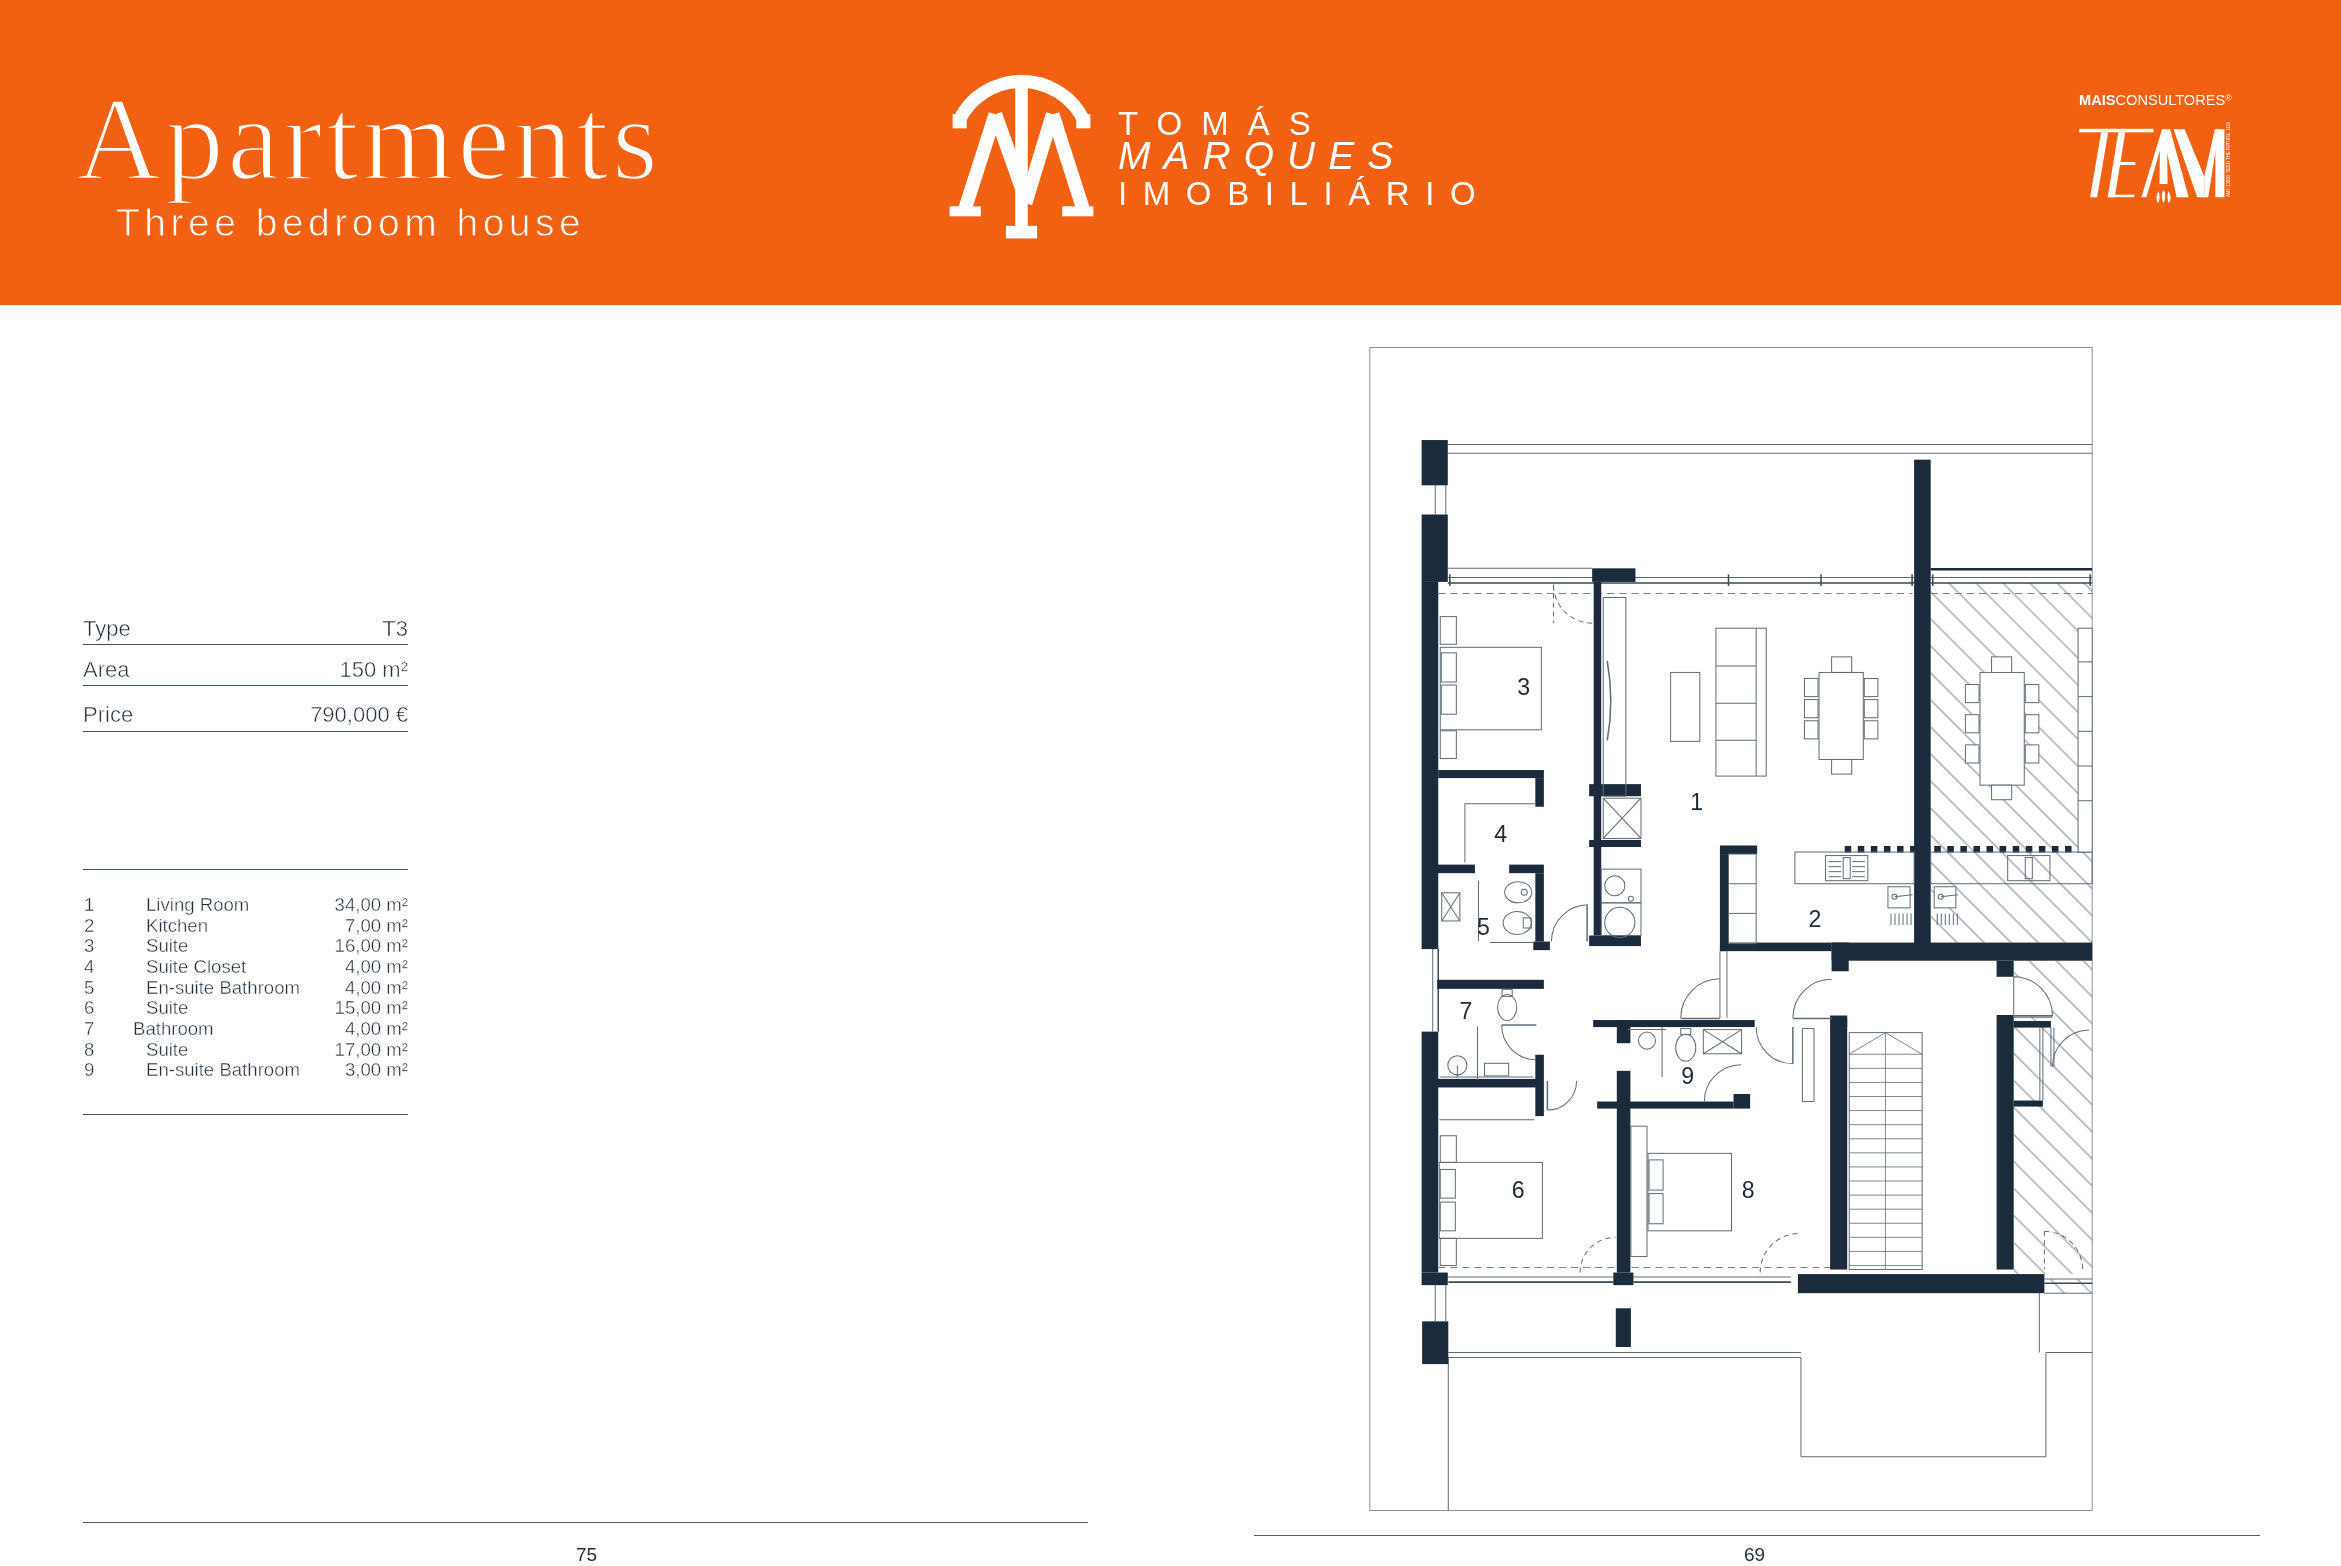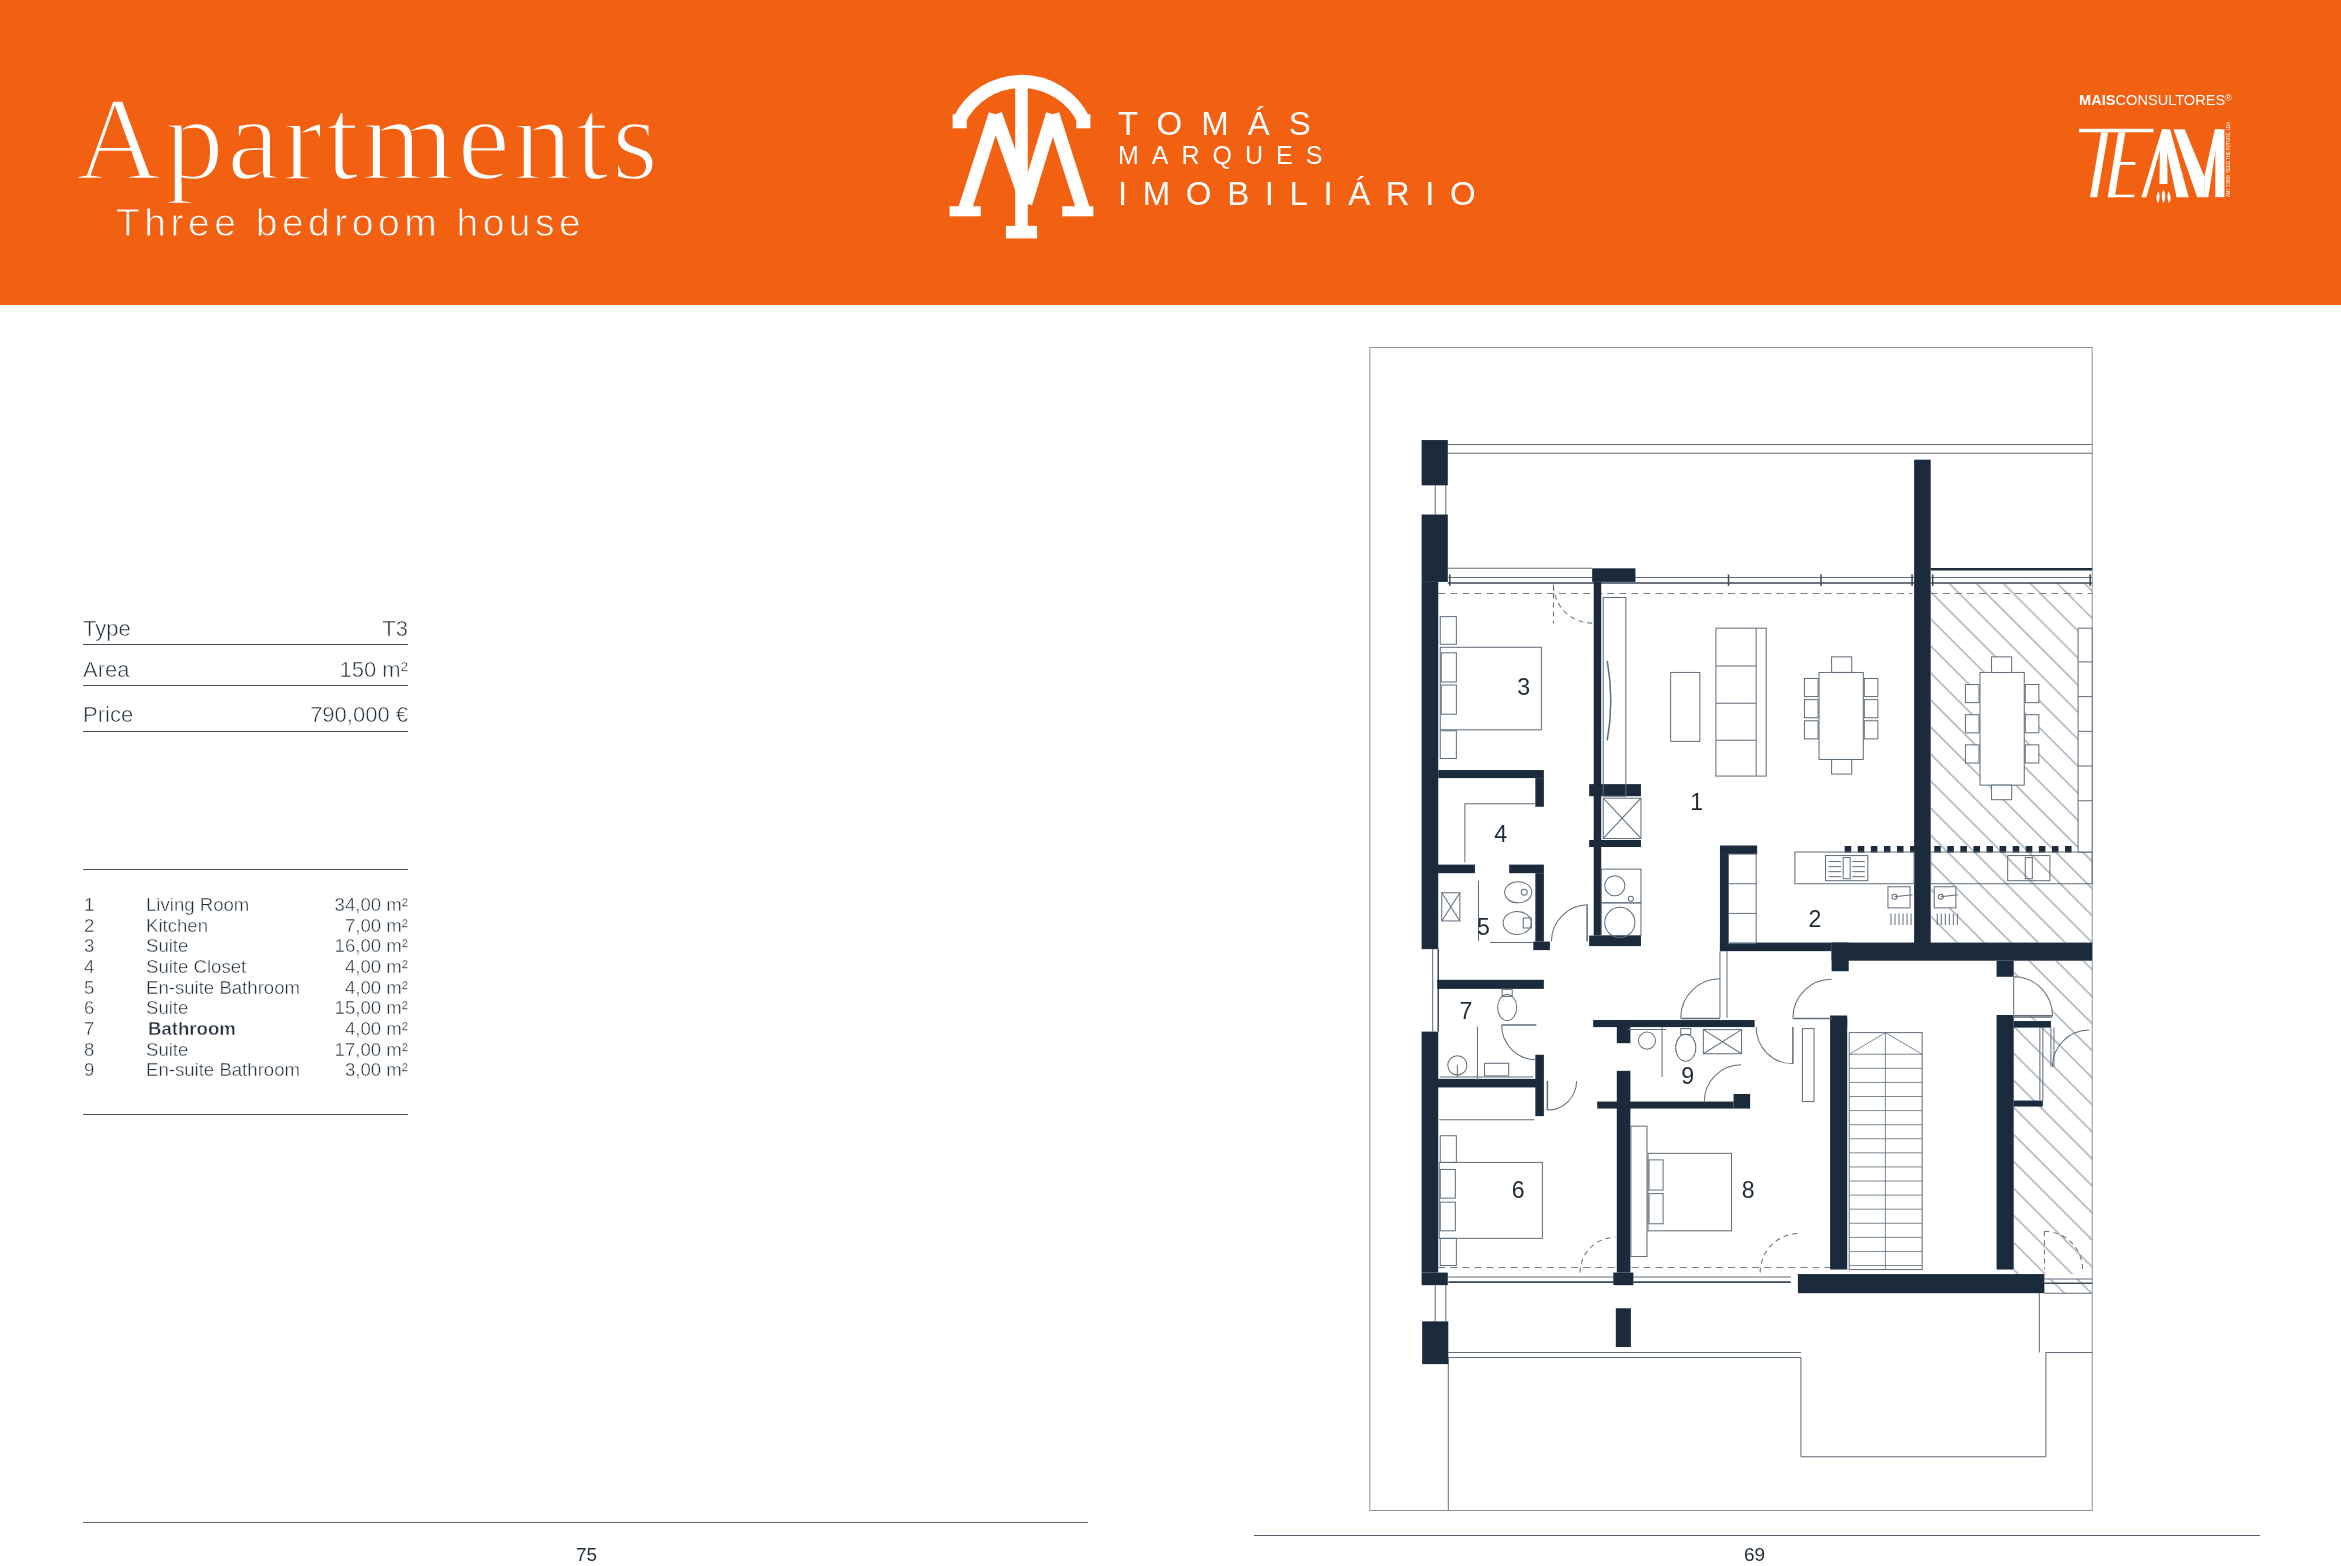--- a/index.html
+++ b/index.html
@@ -26,21 +26,21 @@
  <g fill="#ffffff">
   <rect x="13" y="88" width="28" height="28"></rect>
   <rect x="259" y="88" width="28" height="28"></rect>
   <rect x="7" y="271" width="62" height="20"></rect>
   <rect x="231" y="271" width="62" height="20"></rect>
   <rect x="119" y="310" width="62" height="25"></rect>
  </g>
 </svg>
 
 <div class="abs" style="left:1118px;top:107px;color:#ffffff;font-size:33px;line-height:33px;letter-spacing:19px;">TOMÁS</div>
-<div class="abs" style="left:1118px;top:139px;color:#ffffff;font-size:25px;line-height:33px;letter-spacing:13px;">MARQUES</div>
+<div class="abs" style="left:1118px;top:139px;color:#ffffff;font-size:39px;line-height:33px;letter-spacing:13px;font-style:italic;">MARQUES</div>
 <div class="abs" style="left:1118px;top:177px;color:#ffffff;font-size:33px;line-height:33px;letter-spacing:15.6px;">IMOBILIÁRIO</div>
 
 <div class="abs" style="left:2079px;top:91px;color:#ffffff;font-size:14.6px;line-height:14.6px;letter-spacing:0px;"><b>MAIS</b>CONSULTORES<span style="font-size:8.6px;vertical-align:3.5px;">®</span></div>
 <svg class="abs" style="left:2073px;top:121px;" width="171" height="91" viewBox="0 0 340 180">
  <g fill="#ffffff">
   <rect x="12" y="15" width="148" height="7"></rect>
   <polygon points="56,22 70,22 48,151 34,151"></polygon>
   <polygon points="90,22 104,22 83,151 69,151"></polygon>
   <rect x="93" y="81" width="31" height="6"></rect>
   <rect x="70" y="146" width="52" height="5"></rect>
@@ -73,21 +73,21 @@
 <div class="abs" style="left:84px;top:917px;width:324px;color:#222f3c;font-size:18.6px;line-height:18.6px;-webkit-text-stroke:0.4px #ffffff;">2<span style="position:absolute;left:62px;">Kitchen</span><span style="float:right">7,00 m²</span></div>
 
 <div class="abs" style="left:84px;top:937px;width:324px;color:#222f3c;font-size:18.6px;line-height:18.6px;-webkit-text-stroke:0.4px #ffffff;">3<span style="position:absolute;left:62px;">Suite</span><span style="float:right">16,00 m²</span></div>
 
 <div class="abs" style="left:84px;top:958px;width:324px;color:#222f3c;font-size:18.6px;line-height:18.6px;-webkit-text-stroke:0.4px #ffffff;">4<span style="position:absolute;left:62px;">Suite Closet</span><span style="float:right">4,00 m²</span></div>
 
 <div class="abs" style="left:84px;top:979px;width:324px;color:#222f3c;font-size:18.6px;line-height:18.6px;-webkit-text-stroke:0.4px #ffffff;">5<span style="position:absolute;left:62px;">En-suite Bathroom</span><span style="float:right">4,00 m²</span></div>
 
 <div class="abs" style="left:84px;top:999px;width:324px;color:#222f3c;font-size:18.6px;line-height:18.6px;-webkit-text-stroke:0.4px #ffffff;">6<span style="position:absolute;left:62px;">Suite</span><span style="float:right">15,00 m²</span></div>
 
-<div class="abs" style="left:84px;top:1020px;width:324px;color:#222f3c;font-size:18.6px;line-height:18.6px;-webkit-text-stroke:0.4px #ffffff;">7<span style="position:absolute;left:64px;font-weight:bold;">Bathroom</span><span style="float:right">4,00 m²</span></div>
+<div class="abs" style="left:84px;top:1020px;width:324px;color:#222f3c;font-size:18.6px;line-height:18.6px;-webkit-text-stroke:0.4px #ffffff;">7<span style="position:absolute;left:49px;">Bathroom</span><span style="float:right">4,00 m²</span></div>
 
 <div class="abs" style="left:84px;top:1041px;width:324px;color:#222f3c;font-size:18.6px;line-height:18.6px;-webkit-text-stroke:0.4px #ffffff;">8<span style="position:absolute;left:62px;">Suite</span><span style="float:right">17,00 m²</span></div>
 
 <div class="abs" style="left:84px;top:1061px;width:324px;color:#222f3c;font-size:18.6px;line-height:18.6px;-webkit-text-stroke:0.4px #ffffff;">9<span style="position:absolute;left:62px;">En-suite Bathroom</span><span style="float:right">3,00 m²</span></div>
 <div class="abs" style="left:83px;top:1114px;width:325px;height:0;border-top:1.5px solid #41505f;"></div>
 
 <div class="abs" style="left:83px;top:1522px;width:1005px;height:0;border-top:1px solid #555f6e;"></div>
 <div class="abs" style="left:1254px;top:1535px;width:1006px;height:0;border-top:1px solid #555f6e;"></div>
 <div class="abs" style="left:569px;top:1544px;width:35px;text-align:center;color:#222f3c;font-size:19px;">75</div>
 <div class="abs" style="left:1737px;top:1544px;width:35px;text-align:center;color:#222f3c;font-size:19px;">69</div>

